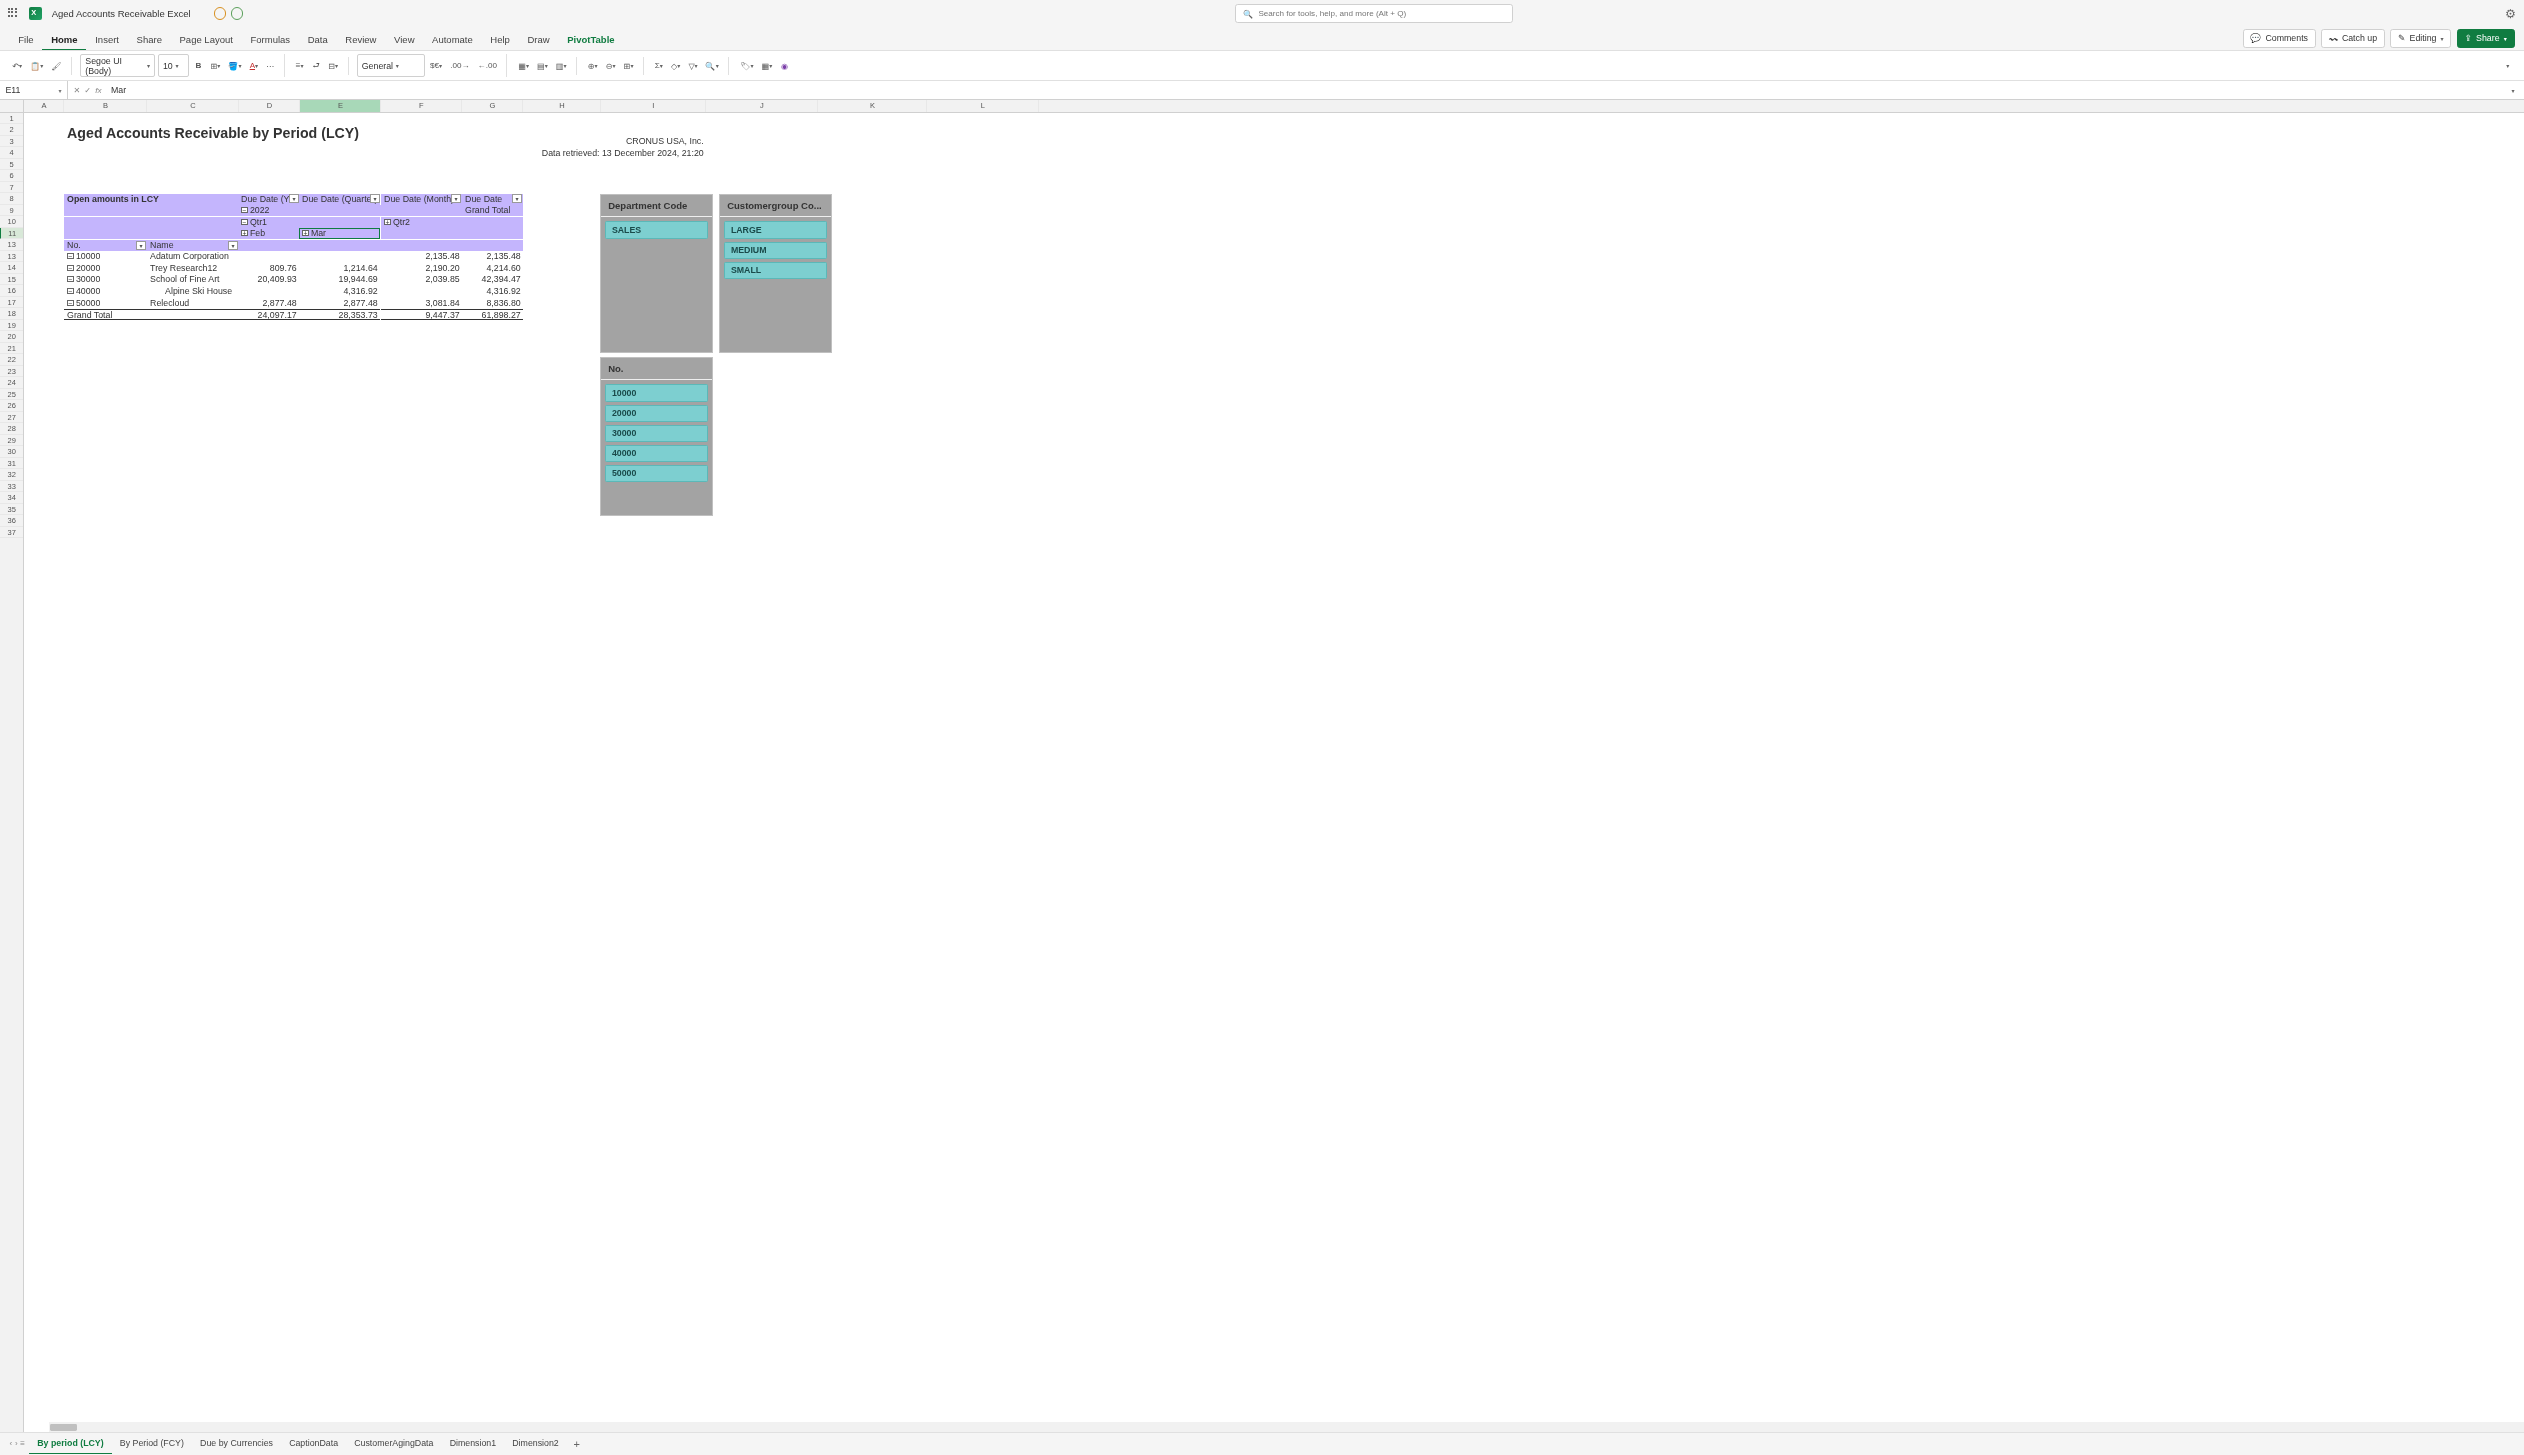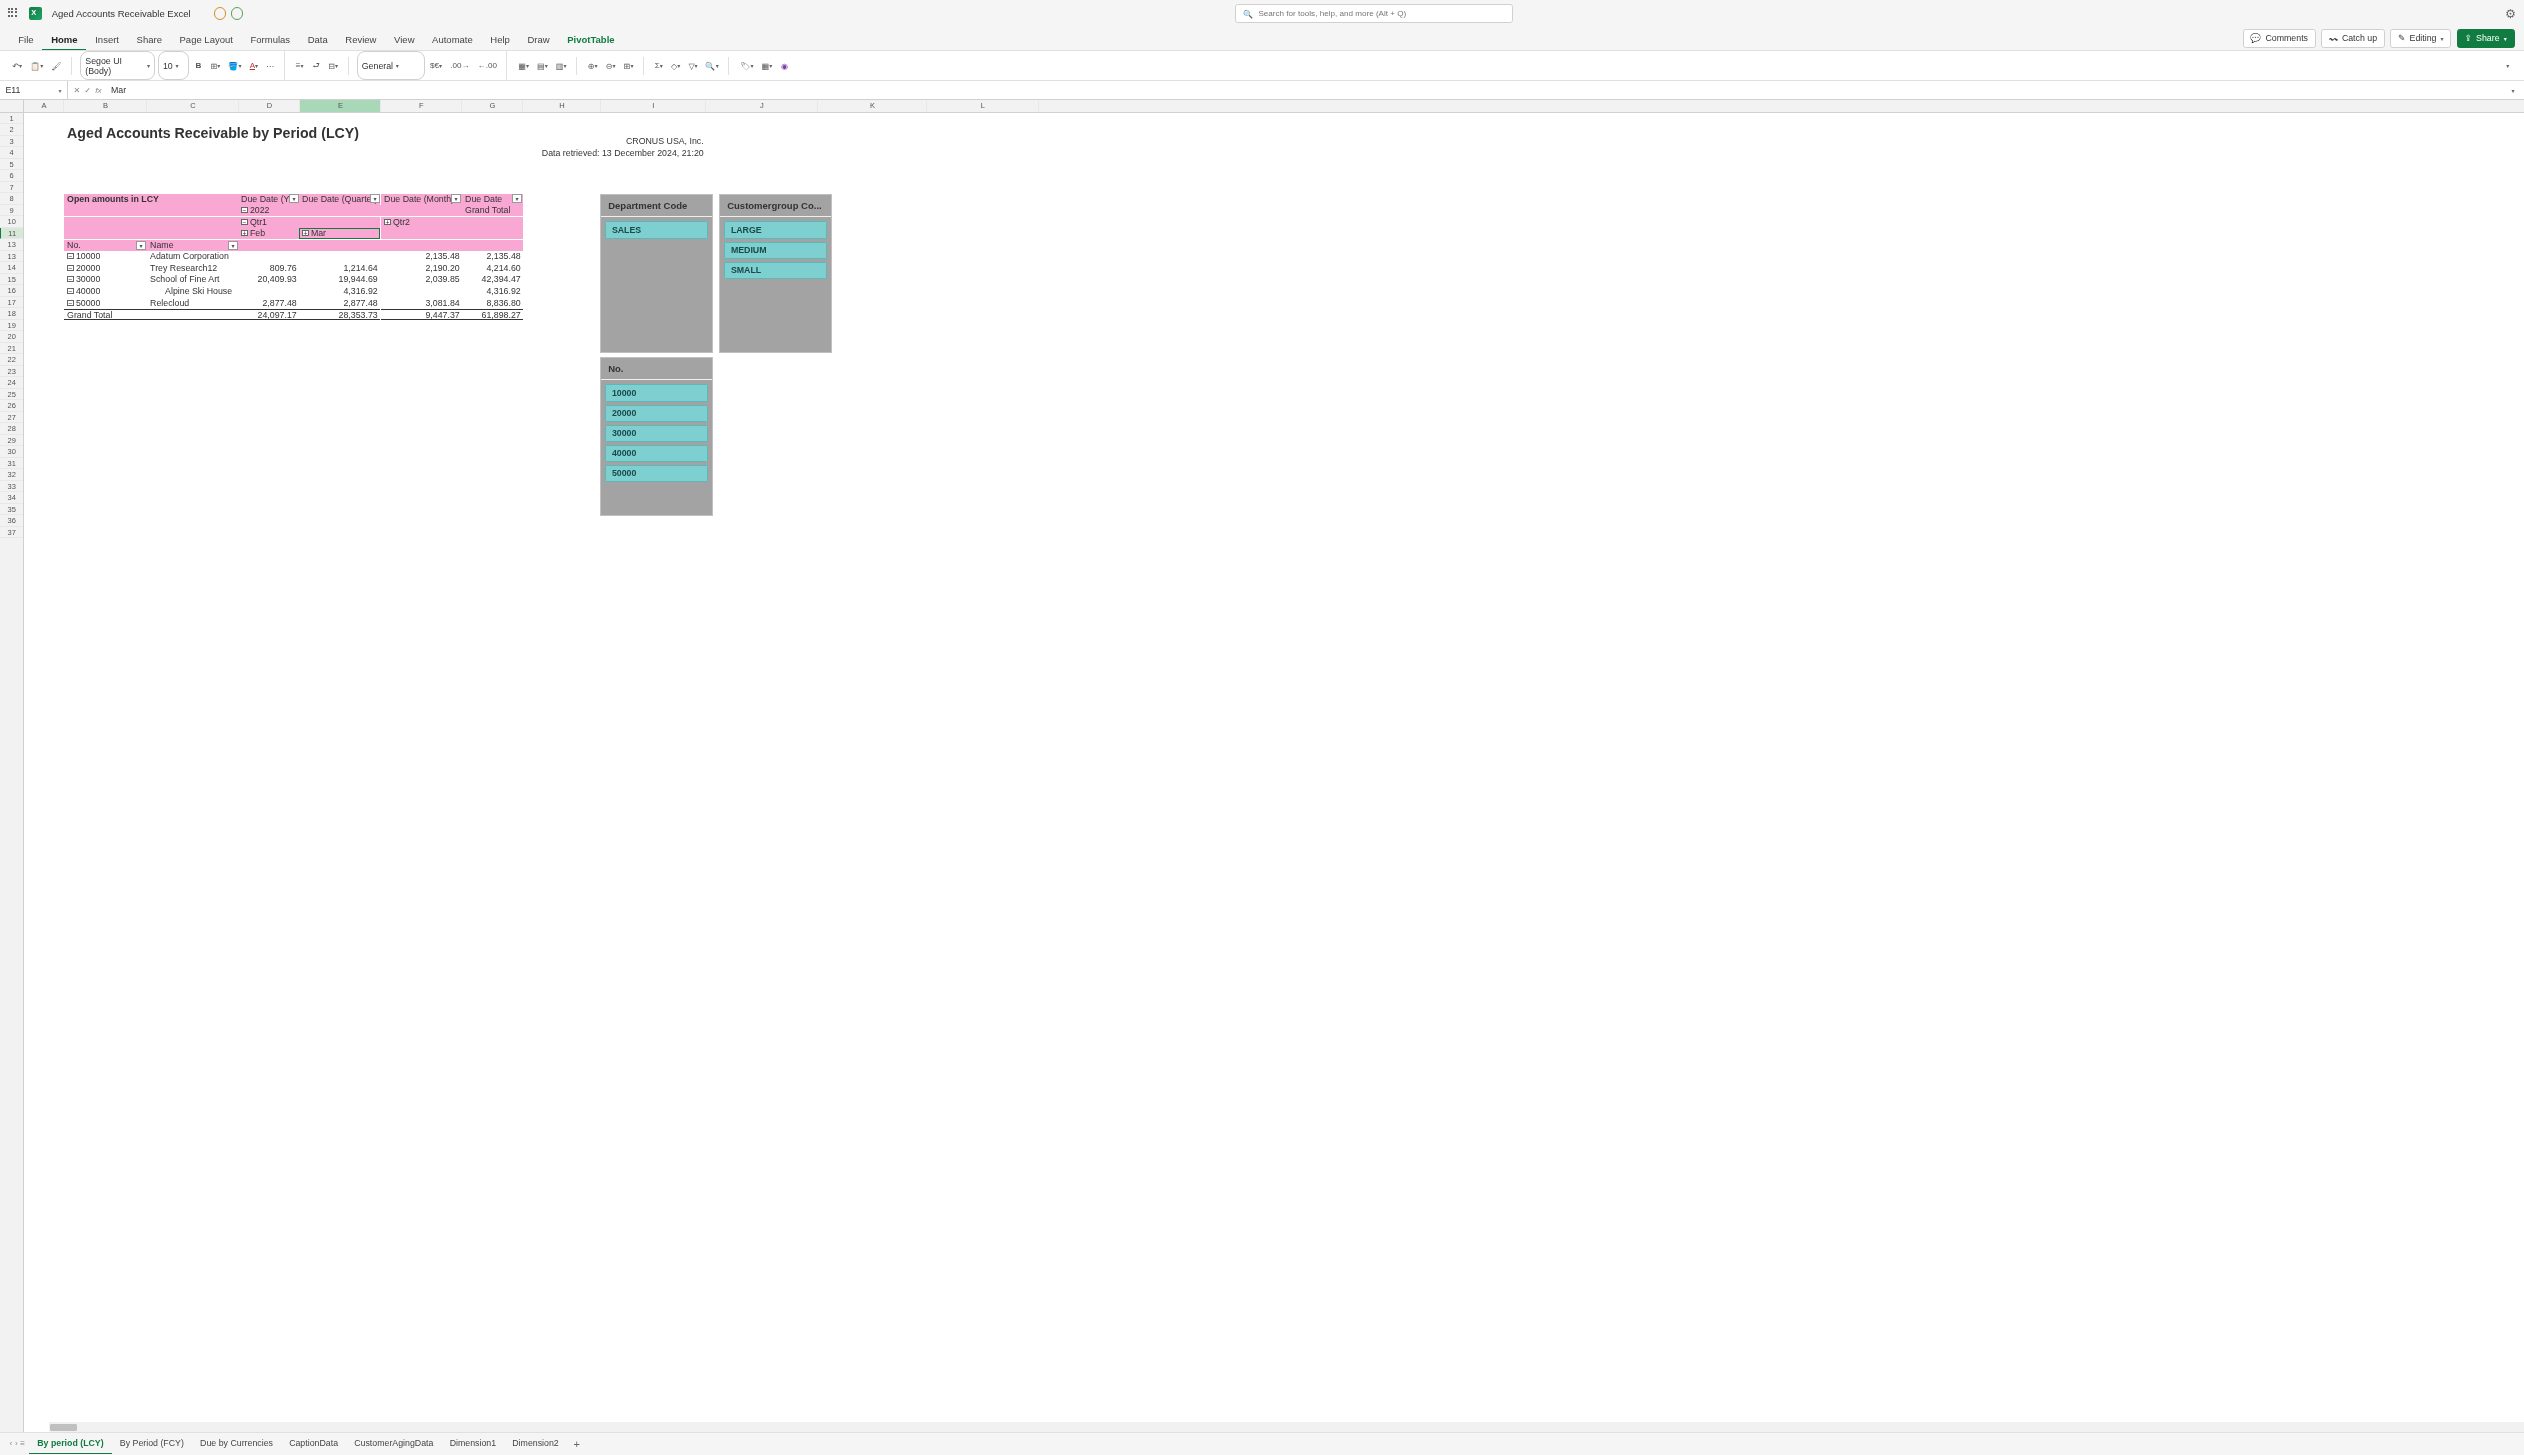--- a/index.html
+++ b/index.html
@@ -19,41 +19,41 @@
 .ribbon-tabs .tab { padding:4.7px 8.8px; font-size:9.5px; color:#444; cursor:pointer; border-bottom:1.4px solid transparent; }
 .ribbon-tabs .tab.active { font-weight:600; border-bottom:1.4px solid #107c41; color:#222; }
 .ribbon-tabs .tab.pivot { color:#107c41;font-weight:bold; }
 .ribbon-right { margin-left:auto; display:flex; gap:5.4px; align-items:center; padding-bottom:2.7px; }
 .ribbon-btn { height:19px; padding:0 6.8px; border:0.7px solid #d0d0d0; border-radius:2.7px; background:#fff; display:flex; align-items:center; gap:4.1px; font-size:8.8px; }
 .ribbon-btn.share { background:#107c41; color:#fff; border-color:#107c41; }
 .toolbar { height:30px; background:#fff; display:flex; align-items:center; padding:0 9.5px; gap:8.1px; border-bottom:0.7px solid #e0e0e0; }
 .tool-group { display:flex; align-items:center; gap:2.7px; }
 .tool-group.divider { border-right:0.7px solid #e0e0e0; padding-right:6.8px; }
 .tool-btn { height:17.6px; min-width:13.6px; padding:0 2.7px; display:flex; align-items:center; justify-content:center; color:#555; border-radius:2px; cursor:pointer; }
-.tool-select { height:29px; border:0.7px solid #d0d0d0; border-radius:8px; padding:0 4.1px; font-size:8.8px; background:#fff; display:flex; align-items:center; gap:2.7px; }
+.tool-select { height:23px; border:0.7px solid #d0d0d0; border-radius:2px; padding:0 4.1px; font-size:8.8px; background:#fff; display:flex; align-items:center; gap:2.7px; }
 .formula-bar { height:19px; background:#fff; border-bottom:0.7px solid #d0d0d0; display:flex; align-items:center; }
 .name-box { width:68px; height:100%; border-right:0.7px solid #d0d0d0; padding:0 5.4px; display:flex; align-items:center; font-size:8.8px; }
 .name-box::after { content:"▾"; margin-left:auto; font-size:6.1px; color:#777; }
 .fx-controls { display:flex; align-items:center; gap:4.1px; padding:0 5.4px; color:#888; }
 .fx-input { flex:1; padding:0 4.1px; font-size:8.8px; }
 .grid-wrap { position:relative; background:#fff; height:calc(100vh - 27px - 24.4px - 30px - 19px - 23px); display:flex; }
 .row-headers { width:24.4px; background:#f2f2f2; border-right:0.7px solid #d0d0d0; }
 .row-headers div { height:11.5px; font-size:7.5px; color:#555; text-align:center; border-bottom:0.7px solid #e8e8e8; line-height:11.5px; }
 .row-headers div.sel { background:#d8e8d8; border-left:1.4px solid #107c41; }
 .col-headers { height:12.2px; background:#f2f2f2; border-bottom:0.7px solid #d0d0d0; display:flex; }
 .col-headers .corner { width:24.4px; border-right:0.7px solid #d0d0d0; }
 .col-headers .ch { font-size:7.5px; color:#555; text-align:center; border-right:0.7px solid #e8e8e8; line-height:12.2px; }
 .col-headers .ch.sel { background:#a8d8b8; }
 .sheet { flex:1; position:relative; overflow:hidden; }
 .cells { position:relative; }
 .cell { position:absolute; font-size:8.8px; padding:0 2.7px; line-height:11.5px; white-space:nowrap; overflow:hidden; }
 .cell.right { text-align:right; }
 .cell.bold { font-weight:600; }
 .sel-box { position:absolute; border:1.4px solid #107c41; pointer-events:none; }
-.pivot-head { background:#f9a8d4; }
+.pivot-head { background:#c4b5fd; }
 .filter-btn { position:absolute; width:9.5px; height:9.5px; border:0.7px solid #999; background:#fff; font-size:6.1px; text-align:center; line-height:8.1px; color:#555; cursor:pointer; }
 .expand-btn { display:inline-block; width:6.8px; height:6.8px; border:0.7px solid #666; font-size:6.8px; line-height:5.4px; text-align:center; margin-right:2px; background:#fff; }
 .slicer { position:absolute; border:0.7px solid #c0c0c0; background:#a3a3a3; }
 .slicer-title { padding:5.4px 6.8px; font-weight:600; font-size:9.5px; color:#333; border-bottom:0.7px solid #eee; }
 .slicer-items { padding:4.1px; display:flex; flex-direction:column; gap:2.7px; }
 .slicer-chip { background:#7dcfd0; border:0.7px solid #5bb8b8; border-radius:1.4px; padding:2.7px 5.4px; font-size:8.8px; color:#1a4a4a; font-weight:600; }
 .bottom-bar { height:23px; background:#f5f5f5; border-top:0.7px solid #e0e0e0; display:flex; align-items:center; padding:0 5.4px; gap:0; }
 .sheet-nav { display:flex; gap:2.7px; color:#888; padding:0 4.1px; }
 .sheet-tabs { display:flex; }
 .sheet-tab { padding:4.1px 8.1px; font-size:8.8px; color:#444; cursor:pointer; border-bottom:1.4px solid transparent; }

